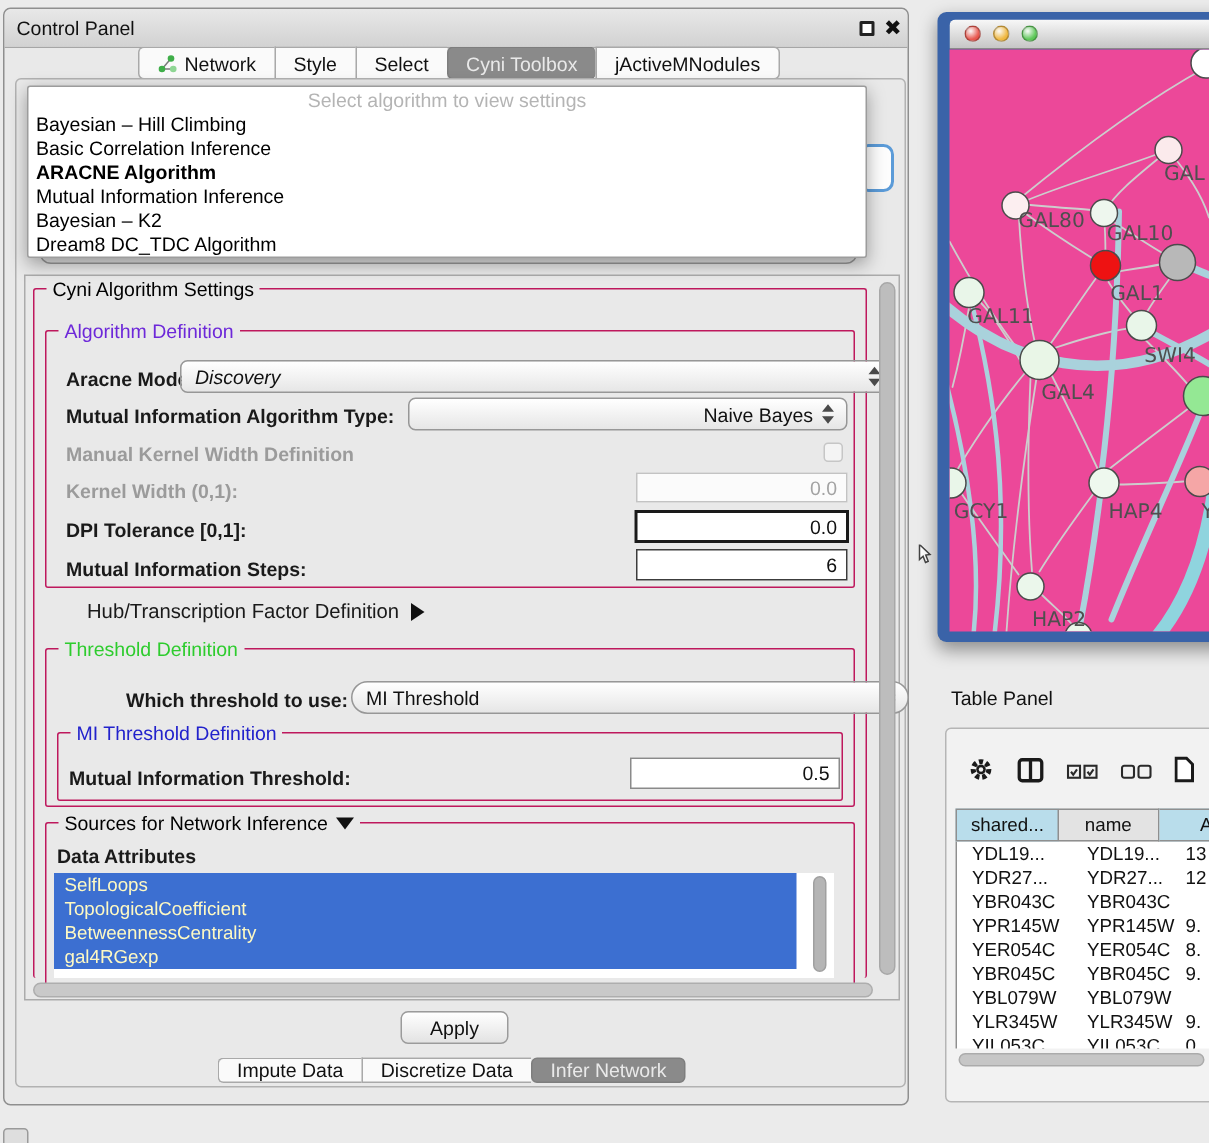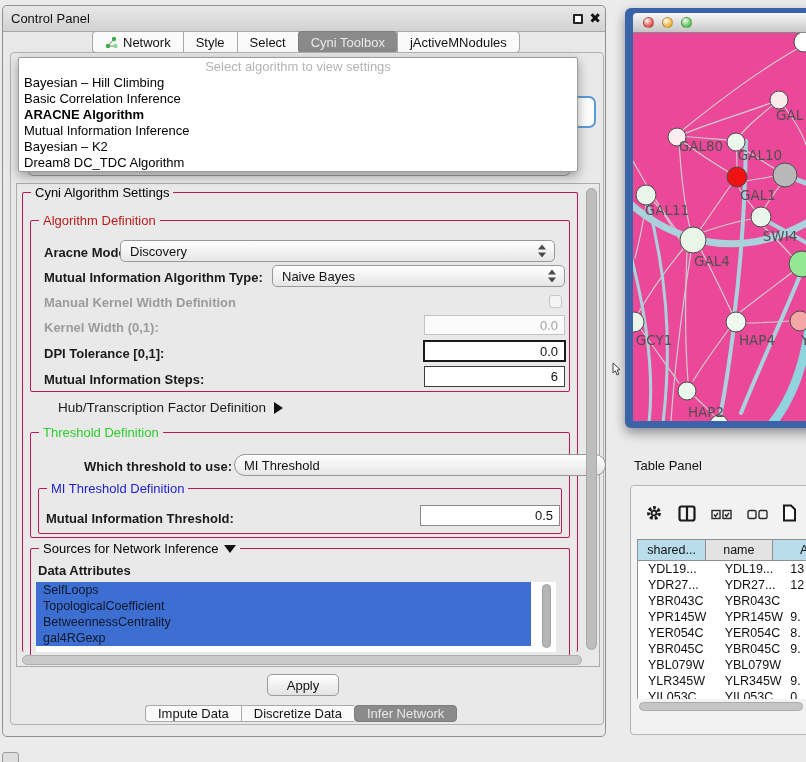--- a/index.html
+++ b/index.html
@@ -73,21 +73,21 @@
   .checkbox { position:absolute; width:13px; height:13px; border:1px solid #c6c6c6;
     border-radius:3px; background:#f4f4f4; }
 
   .tri-right { display:inline-block; width:0; height:0;
     border-top:6px solid transparent; border-bottom:6px solid transparent; border-left:9px solid #111; }
   .tri-down { display:inline-block; width:0; height:0;
     border-left:6px solid transparent; border-right:6px solid transparent; border-top:8px solid #111; }
 
   .attr-list { position:absolute; left:36px; top:582px; width:520px; height:70px;
     background:#fff; overflow:hidden; }
-  .attr-row { height:16px; line-height:16px; font-size:12.5px; color:#0f172a;
+  .attr-row { height:16px; line-height:16px; font-size:12.5px; color:#fef9c3;
     background:#3c6fd1; padding-left:7px; width:495px; }
   .attr-vsb { position:absolute; left:542px; top:584px; width:9px; height:64px;
     background:#b5b5b5; border-radius:5px; border:1px solid #a0a0a0; }
 
   .vsb-outer { position:absolute; left:586px; top:188px; width:11px; height:462px;
     background:#bdbdbd; border-radius:6px; border:1px solid #a8a8a8; }
   .hsb-outer { position:absolute; left:22px; top:655px; width:560px; height:10px;
     background:#c9c9c9; border-radius:5px; border:1px solid #aeaeae; }
 
   .apply-btn { position:absolute; left:267px; top:674px; width:72px; height:22px;
@@ -186,31 +186,31 @@
       </div>
   </div>
 
   <div class="scroll-panel"></div>
 
   <div class="groupbox" style="left:22px; top:192px; width:556px; height:460px; border-bottom:none;">
     <span class="grouptitle">Cyni Algorithm Settings</span>
   </div>
 
   <div class="groupbox" style="left:30px; top:220px; width:540px; height:172px;">
-    <span class="grouptitle" style="color:#b91c1c;">Algorithm Definition</span>
+    <span class="grouptitle" style="color:#6d28d9;">Algorithm Definition</span>
   </div>
 
   <span class="lbl" style="left:44px; top:245px;">Aracne Mode:</span>
-  <div class="combo" style="left:120px; top:240px; width:435px;">
+  <div class="combo" style="left:120px; top:240px; width:476px;font-style:italic;">
     <span>Discovery</span>
     <span class="arrows"></span>
   </div>
 
   <span class="lbl" style="left:44px; top:270px;">Mutual Information Algorithm Type:</span>
-  <div class="combo" style="left:272px; top:265px; width:293px;">
+  <div class="combo" style="left:272px; top:265px; width:293px;justify-content:flex-end;">
     <span>Naive Bayes</span>
     <span class="arrows"></span>
   </div>
 
   <span class="lbl disabled" style="left:44px; top:295px;">Manual Kernel Width Definition</span>
   <span class="checkbox" style="left:549px; top:295px;"></span>
 
   <span class="lbl disabled" style="left:44px; top:320px;">Kernel Width (0,1):</span>
   <div class="field disabled" style="left:424px; top:315px; width:141px; height:20px;">
     <span>0.0</span>

